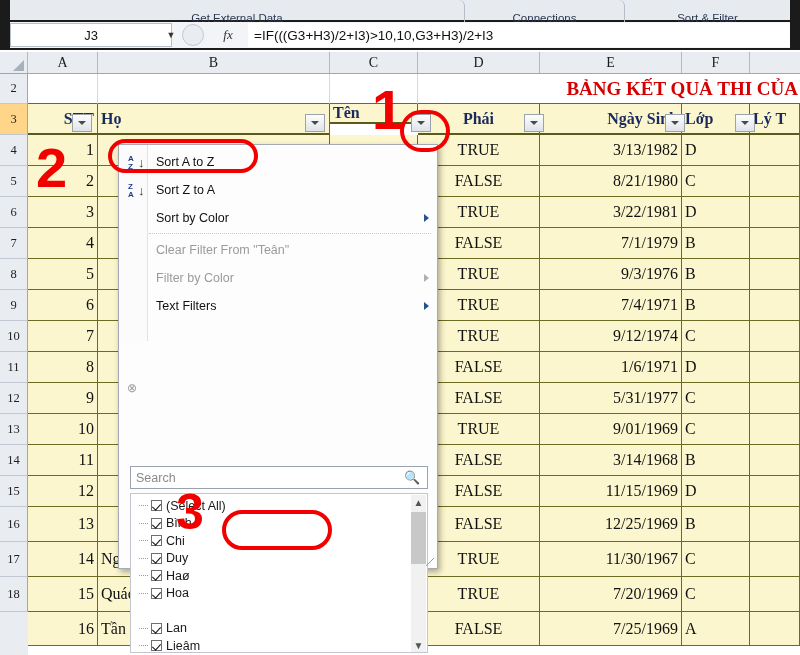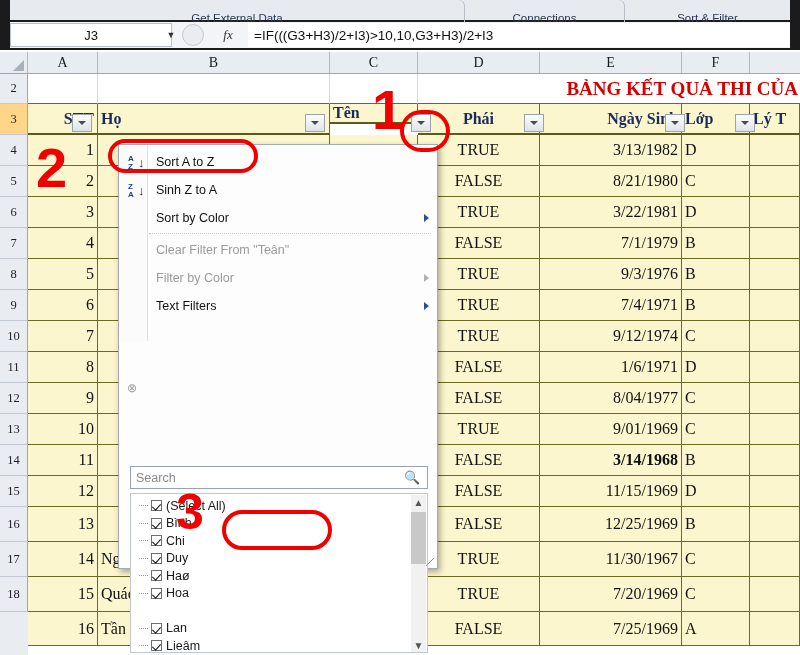--- a/index.html
+++ b/index.html
@@ -466,21 +466,21 @@
       <div class="cell " style="left: 70px; top: 309px; width: 232px; height: 31px;">
         <span class="pad"></span>
       </div>
       <div class="cell " style="left: 302px; top: 309px; width: 88px; height: 31px;">
         <span class="pad"></span>
       </div>
       <div class="cell c-align" style="left: 390px; top: 309px; width: 122px; height: 31px;">
         <span class="pad">FALSE</span>
       </div>
       <div class="cell r-align" style="left: 512px; top: 309px; width: 142px; height: 31px;">
-        <span class="pad">8/04/1977</span>
+        <span class="pad">5/31/1977</span>
       </div>
       <div class="cell " style="left: 654px; top: 309px; width: 68px; height: 31px;">
         <span class="pad">C</span>
       </div>
       <div class="cell " style="left: 722px; top: 309px; width: 50px; height: 31px;">
         <span class="pad"></span>
       </div>
       <div class="cell r-align" style="left: 0px; top: 340px; width: 70px; height: 31px;">
         <span class="pad">10</span>
       </div>
@@ -507,21 +507,21 @@
       </div>
       <div class="cell " style="left: 70px; top: 371px; width: 232px; height: 31px;">
         <span class="pad"></span>
       </div>
       <div class="cell " style="left: 302px; top: 371px; width: 88px; height: 31px;">
         <span class="pad"></span>
       </div>
       <div class="cell c-align" style="left: 390px; top: 371px; width: 122px; height: 31px;">
         <span class="pad">FALSE</span>
       </div>
-      <div class="cell r-align" style="left: 512px; top: 371px; width: 142px; height: 31px; font-weight: bold;">
+      <div class="cell r-align" style="left: 512px; top: 371px; width: 142px; height: 31px;">
         <span class="pad">3/14/1968</span>
       </div>
       <div class="cell " style="left: 654px; top: 371px; width: 68px; height: 31px;">
         <span class="pad">B</span>
       </div>
       <div class="cell " style="left: 722px; top: 371px; width: 50px; height: 31px;">
         <span class="pad"></span>
       </div>
       <div class="cell r-align" style="left: 0px; top: 402px; width: 70px; height: 31px;">
         <span class="pad">12</span>
@@ -659,21 +659,21 @@
         <span class="arr">↓</span>
     </span>
     <span class="mtxt">Sort A to Z</span>
   </div>
 
   <div class="mi" style="top:32px;">
     <span class="sortico" style="top:6px;">
       <span class="az">Z<br>A</span>
         <span class="arr">↓</span>
     </span>
-    <span class="mtxt">Sinh Z to A</span>
+    <span class="mtxt">Sort Z to A</span>
   </div>
 
   <div class="mi" style="top:60px;">
     <span class="mtxt">Sort by Color</span>
     <span class="sub"></span>
   </div>
 
   <div class="sep" style="top:88px;"></div>
 
   <div class="mi dis" style="top:92px;">

